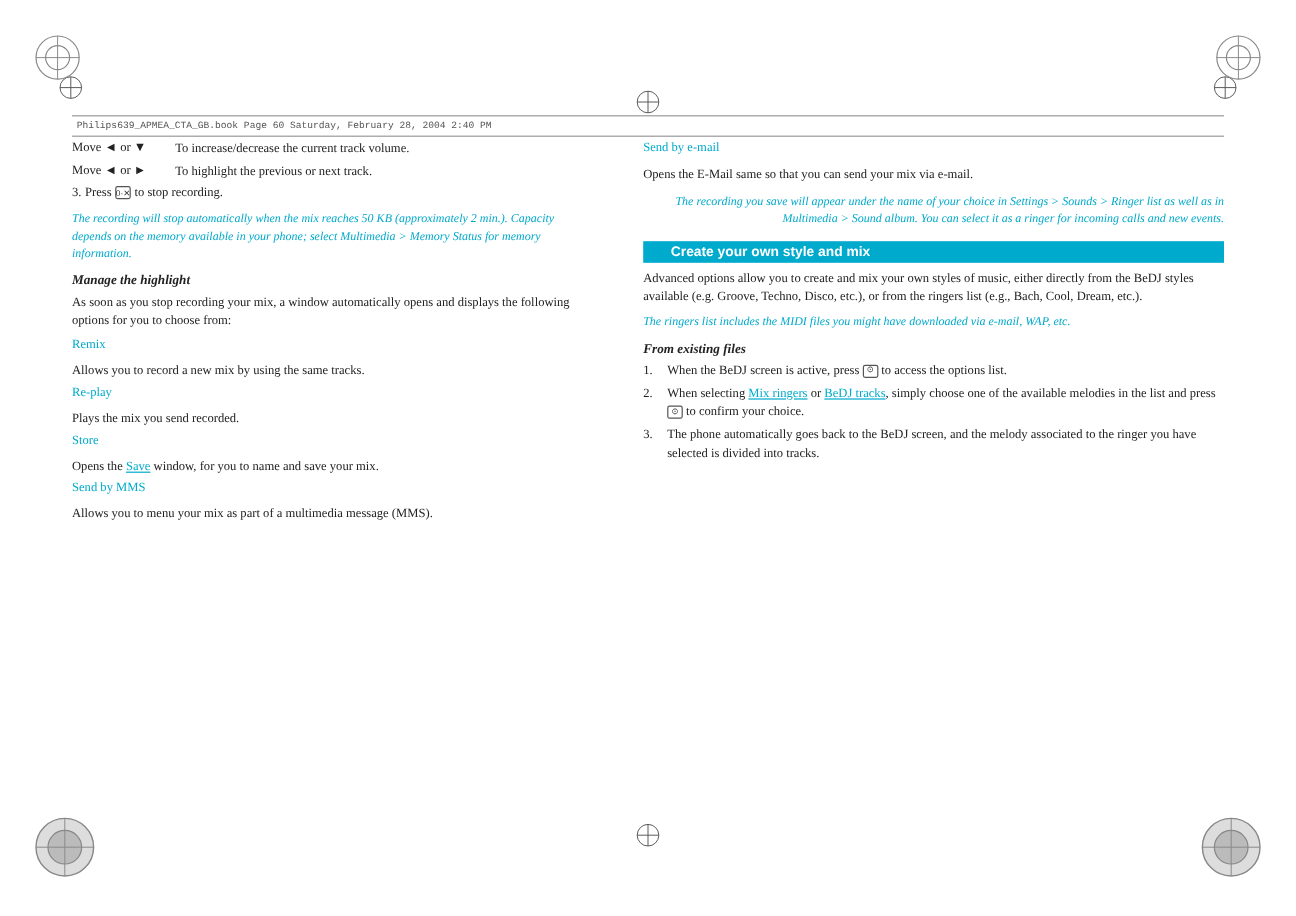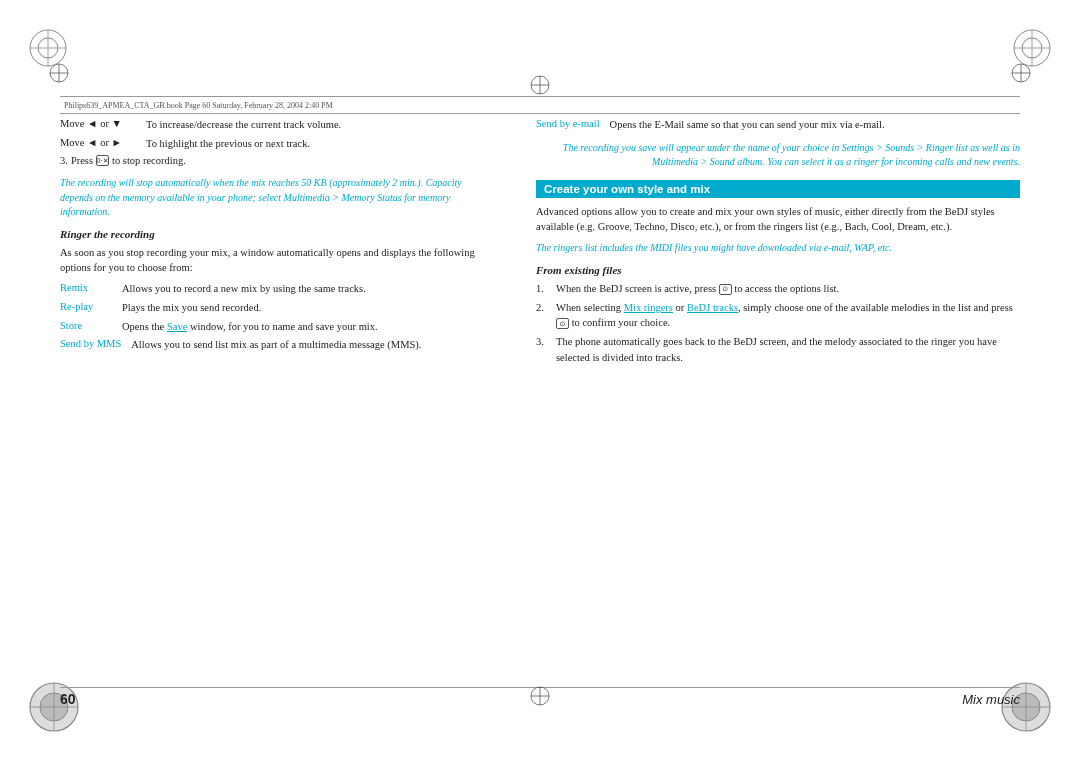--- a/index.html
+++ b/index.html
@@ -31,21 +31,21 @@
       height: 18px;
       border-top: 0.5px solid #999;
       border-bottom: 0.5px solid #999;
       display: flex;
       align-items: center;
       padding: 0 4px;
     }
     .header-text {
       font-size: 8px;
       color: #555;
-      font-family: Liberation Serif, serif;
+      font-family: Liberation Mono, monospace;
     }
 
     
     .content {
       position: absolute;
       top: 118px;
       left: 60px;
       right: 60px;
       bottom: 90px;
       display: flex;
@@ -105,39 +105,40 @@
       color: #222;
       margin-bottom: 4px;
     }
 
     
     .option-row {
       display: flex;
       gap: 10px;
       margin-bottom: 4px;
       font-size: 10.5px;
+      flex-direction: column;
     }
     .option-label {
       min-width: 52px;
       color: #00aacc;
       font-size: 10.5px;
     }
     .option-text {
       flex: 1;
       color: #222;
       line-height: 1.4;
     }
 
     
     .cyan-heading {
       background: #00aacc;
       color: #fff;
       font-size: 11.5px;
       font-weight: bold;
-      padding: 3px 8px;
+      padding: 3px 23px;
       margin-bottom: 6px;
       font-family: Arial, sans-serif;
     }
 
     
     .numbered-list {
       padding-left: 0;
       list-style: none;
       margin-bottom: 6px;
     }
@@ -327,21 +328,21 @@
           <span>to stop recording.</span>
         </div>
       </div>
 
       <div class="spacer"></div>
 
       <div class="italic-note">
         <span>The recording will stop automatically when the mix reaches 50 KB (approximately 2 min.). Capacity depends on the memory available in your phone; select Multimedia &gt; Memory Status for memory information.</span>
       </div>
 
-      <div class="section-heading">Ringer the recording</div>
+      <div class="section-heading">Manage the highlight</div>
 
       <div class="body-text">As soon as you stop recording your mix, a window automatically opens and displays the following options for you to choose from:</div>
 
       <div class="small-spacer"></div>
 
       <div class="option-row">
         <span class="option-label">Remix</span>
         <span class="option-text">Allows you to record a new mix by using the same tracks.</span>
       </div>
 
@@ -350,21 +351,21 @@
         <span class="option-text">Plays the mix you send recorded.</span>
       </div>
 
       <div class="option-row">
         <span class="option-label">Store</span>
         <span class="option-text">Opens the <span class="cyan underline">Save</span> window, for you to name and save your mix.</span>
       </div>
 
       <div class="option-row">
         <span class="option-label">Send by MMS</span>
-        <span class="option-text">Allows you to send list mix as part of a multimedia message (MMS).</span>
+        <span class="option-text">Allows you to menu your mix as part of a multimedia message (MMS).</span>
       </div>
 
     </div>
 
     <div class="right-col">
 
       <div class="option-row" style="margin-bottom:8px;">
         <span class="option-label">Send by e-mail</span>
         <span class="option-text">Opens the E-Mail same so that you can send your mix via e-mail.</span>
       </div>
@@ -404,24 +405,20 @@
           <span class="list-num">3.</span>
           <span class="list-text">
             The phone automatically goes back to the BeDJ screen, and the melody associated to the ringer you have selected is divided into tracks.
           </span>
         </li>
       </ul>
 
     </div>
   </div>
 
-  <div class="footer">
-    <span class="footer-page">60</span>
-    <span class="footer-title">Mix music</span>
-  </div>
 
   <div class="reg-mark" style="bottom:56px; left:50%; transform:translateX(-50%);">
     <svg width="22" height="22" viewBox="0 0 22 22">
       <circle cx="11" cy="11" r="9" stroke="#555" stroke-width="0.8" fill="none"></circle>
       <line x1="11" y1="2" x2="11" y2="20" stroke="#555" stroke-width="0.8"></line>
       <line x1="2" y1="11" x2="20" y2="11" stroke="#555" stroke-width="0.8"></line>
     </svg>
   </div>
 
   <div class="reg-mark" style="top:74px; left:50%; transform:translateX(-50%);">

